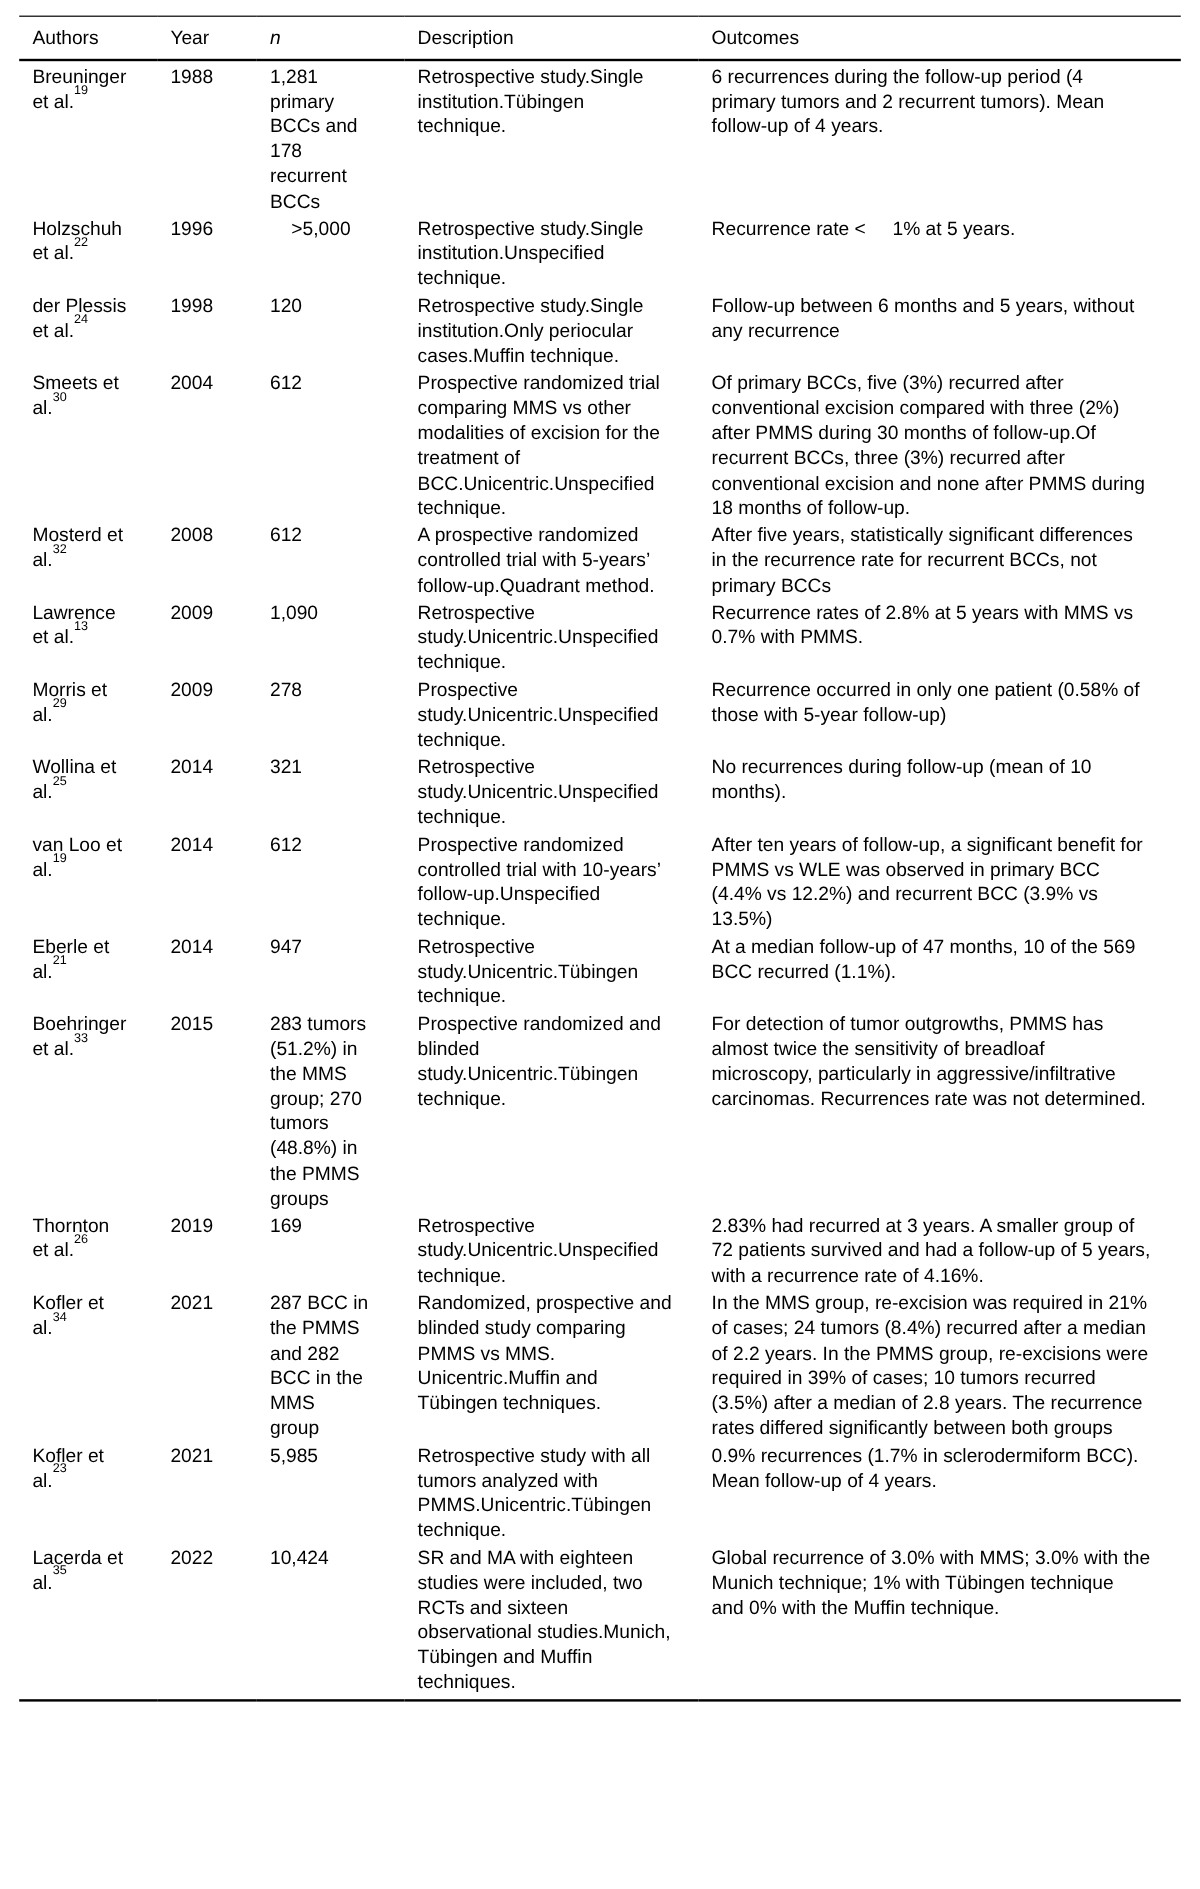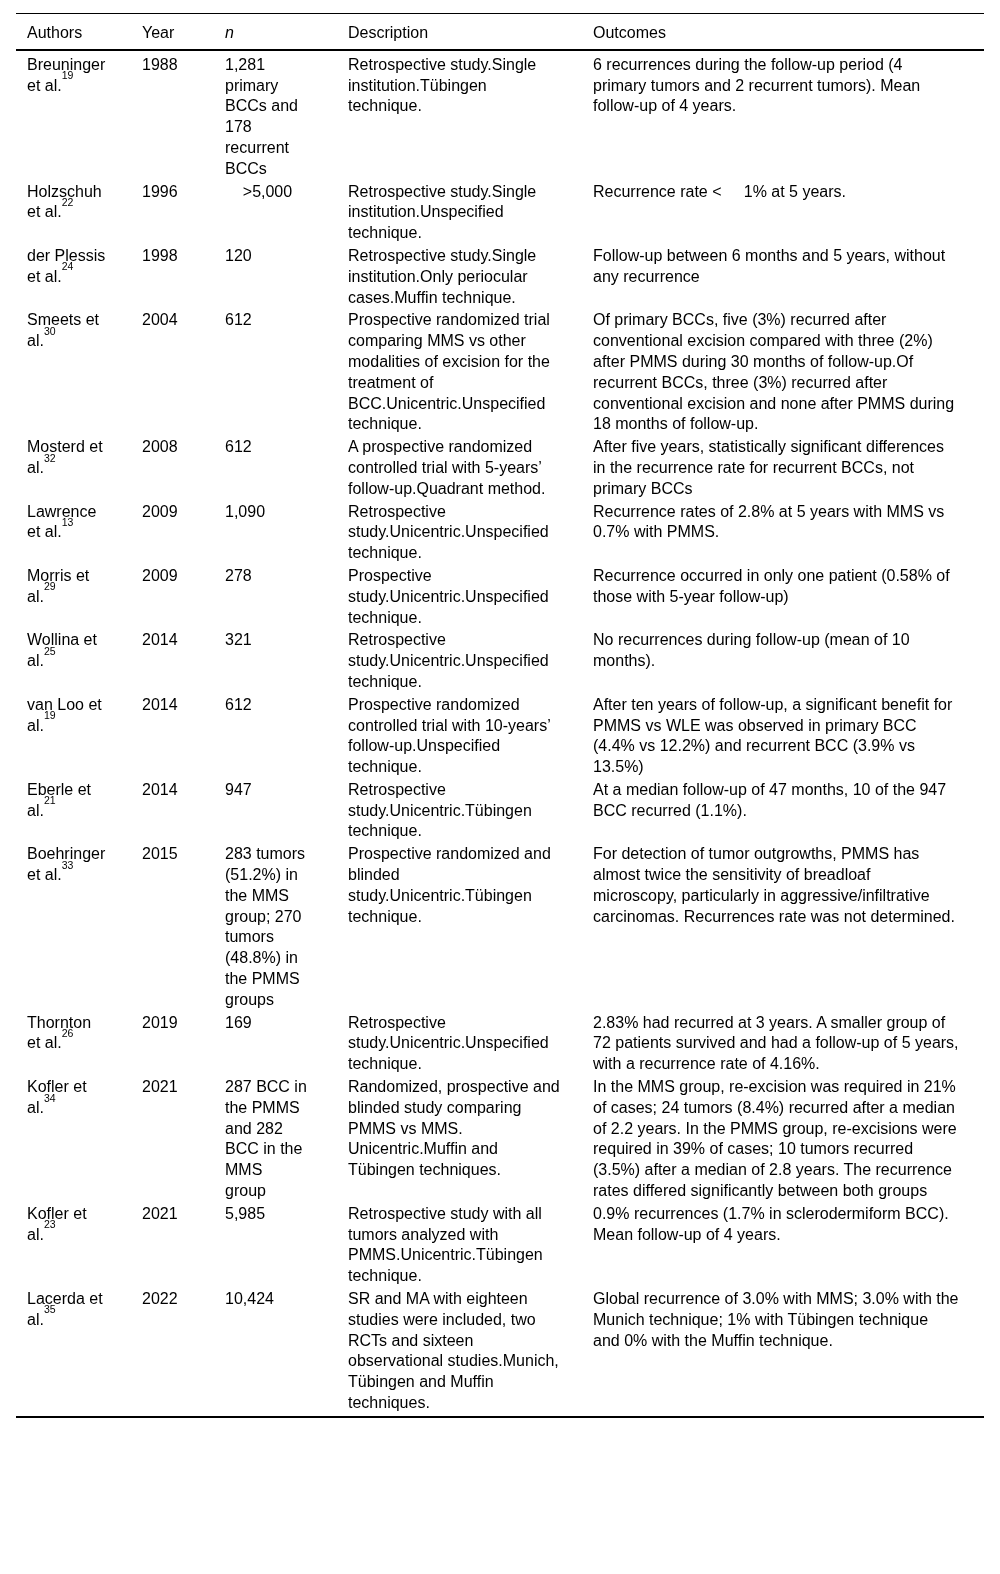--- a/index.html
+++ b/index.html
@@ -135,21 +135,21 @@
         <td class="c-year">2014</td>
         <td class="c-n">612</td>
         <td class="c-desc">Prospective randomized controlled trial with 10-years’ follow-up.Unspecified technique.</td>
         <td class="c-outcomes">After ten years of follow-up, a significant benefit for PMMS vs WLE was observed in primary BCC (4.4% vs 12.2%) and recurrent BCC (3.9% vs 13.5%)</td>
       </tr>
       <tr>
         <td class="c-authors"><span>Eberle et al.</span><sup class="ref">21</sup></td>
         <td class="c-year">2014</td>
         <td class="c-n">947</td>
         <td class="c-desc">Retrospective study.Unicentric.Tübingen technique.</td>
-        <td class="c-outcomes">At a median follow-up of 47 months, 10 of the 947 BCC recurred (1.1%).</td>
+        <td class="c-outcomes">At a median follow-up of 47 months, 10 of the 569 BCC recurred (1.1%).</td>
       </tr>
       <tr>
         <td class="c-authors"><span>Boehringer et al.</span><sup class="ref">33</sup></td>
         <td class="c-year">2015</td>
         <td class="c-n">283 tumors (51.2%) in the MMS group; 270 tumors (48.8%) in the PMMS groups</td>
         <td class="c-desc">Prospective randomized and blinded study.Unicentric.Tübingen technique.</td>
         <td class="c-outcomes">For detection of tumor outgrowths, PMMS has almost twice the sensitivity of breadloaf microscopy, particularly in aggressive/infiltrative carcinomas. Recurrences rate was not determined.</td>
       </tr>
       <tr>
         <td class="c-authors"><span>Thornton et al.</span><sup class="ref">26</sup></td>

